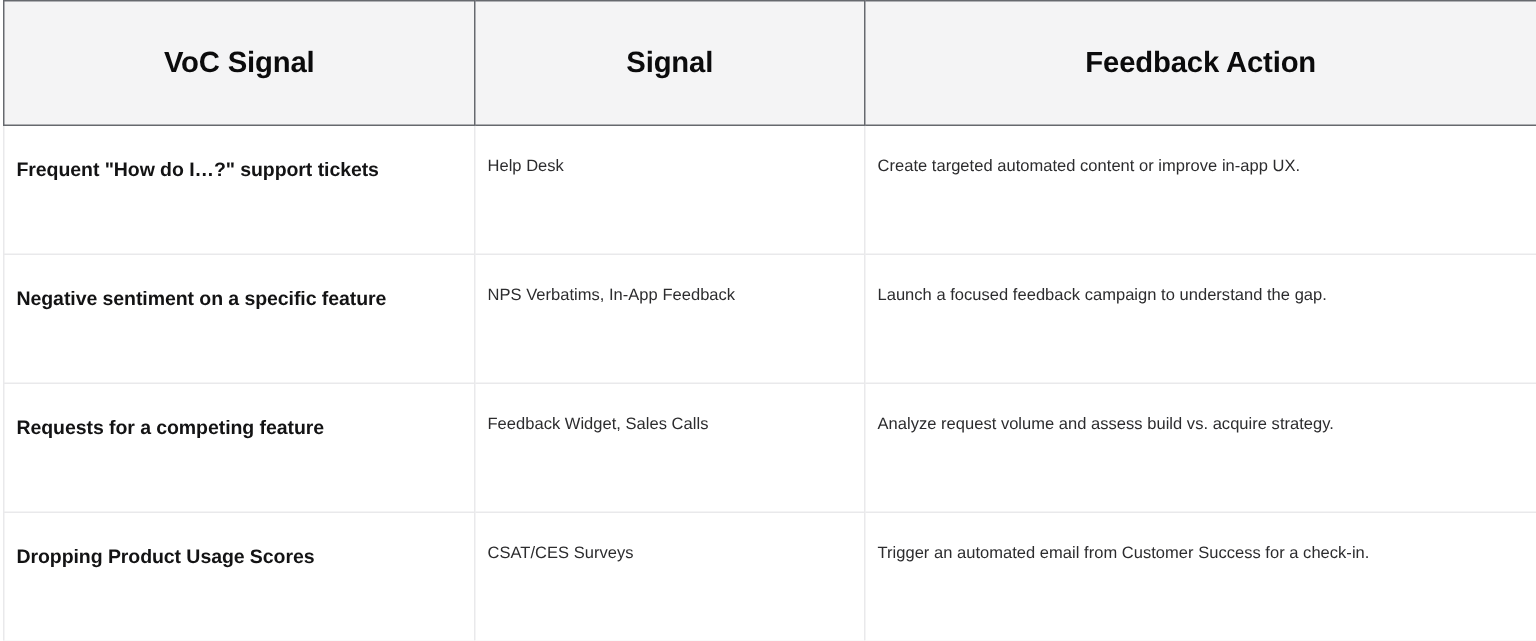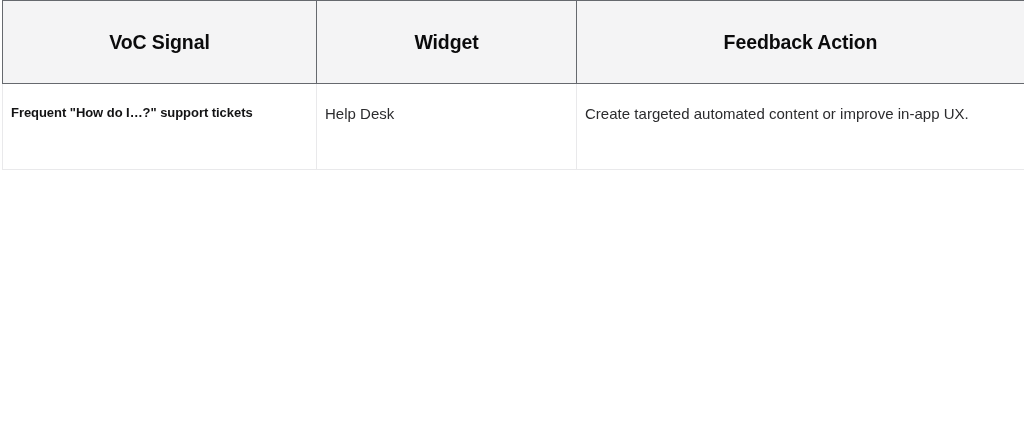--- a/index.html
+++ b/index.html
@@ -64,21 +64,21 @@
     font-weight: 700;
     font-size: 13px;
     color: #131314;
     letter-spacing: -0.05px;
     line-height: 1.35;
   }
 
   td.col-source .cell-inner,
   td.col-action .cell-inner {
     font-weight: 400;
-    font-size: 15px;
+    font-size: 11px;
     color: #2c2c2e;
     letter-spacing: 0.02px;
     line-height: 1.35;
     padding-left: 10px;
   }
 
   
   col.w-signal { width: 314px; }
   col.w-source { width: 260px; }
   col.w-action { width: 448px; }
@@ -89,36 +89,69 @@
 <div class="table-wrap">
   <table class="voc-table">
     <colgroup>
       <col class="w-signal">
       <col class="w-source">
       <col class="w-action">
     </colgroup>
     <thead>
       <tr class="header-row">
         <th>VoC Signal</th>
-        <th>Widget</th>
+        <th>Signal</th>
         <th>Feedback Action</th>
       </tr>
     </thead>
     <tbody>
 
       <tr class="data-row">
         <td class="col-signal">
           <div class="cell-inner">Frequent "How do I…?" support tickets</div>
         </td>
         <td class="col-source">
           <div class="cell-inner">Help Desk</div>
         </td>
         <td class="col-action">
           <div class="cell-inner">Create targeted automated content or improve in-app UX.</div>
         </td>
       </tr>
 
+      <tr class="data-row">
+        <td class="col-signal">
+          <div class="cell-inner">Negative sentiment on a specific feature</div>
+        </td>
+        <td class="col-source">
+          <div class="cell-inner">NPS Verbatims, In-App Feedback</div>
+        </td>
+        <td class="col-action">
+          <div class="cell-inner">Launch a focused feedback campaign to understand the gap.</div>
+        </td>
+      </tr>
 
+      <tr class="data-row">
+        <td class="col-signal">
+          <div class="cell-inner">Requests for a competing feature</div>
+        </td>
+        <td class="col-source">
+          <div class="cell-inner">Feedback Widget, Sales Calls</div>
+        </td>
+        <td class="col-action">
+          <div class="cell-inner">Analyze request volume and assess build vs. acquire strategy.</div>
+        </td>
+      </tr>
 
+      <tr class="data-row">
+        <td class="col-signal">
+          <div class="cell-inner">Dropping Product Usage Scores</div>
+        </td>
+        <td class="col-source">
+          <div class="cell-inner">CSAT/CES Surveys</div>
+        </td>
+        <td class="col-action">
+          <div class="cell-inner">Trigger an automated email from Customer Success for a check-in.</div>
+        </td>
+      </tr>
 
     </tbody>
   </table>
 </div>
 
 </body></html>

